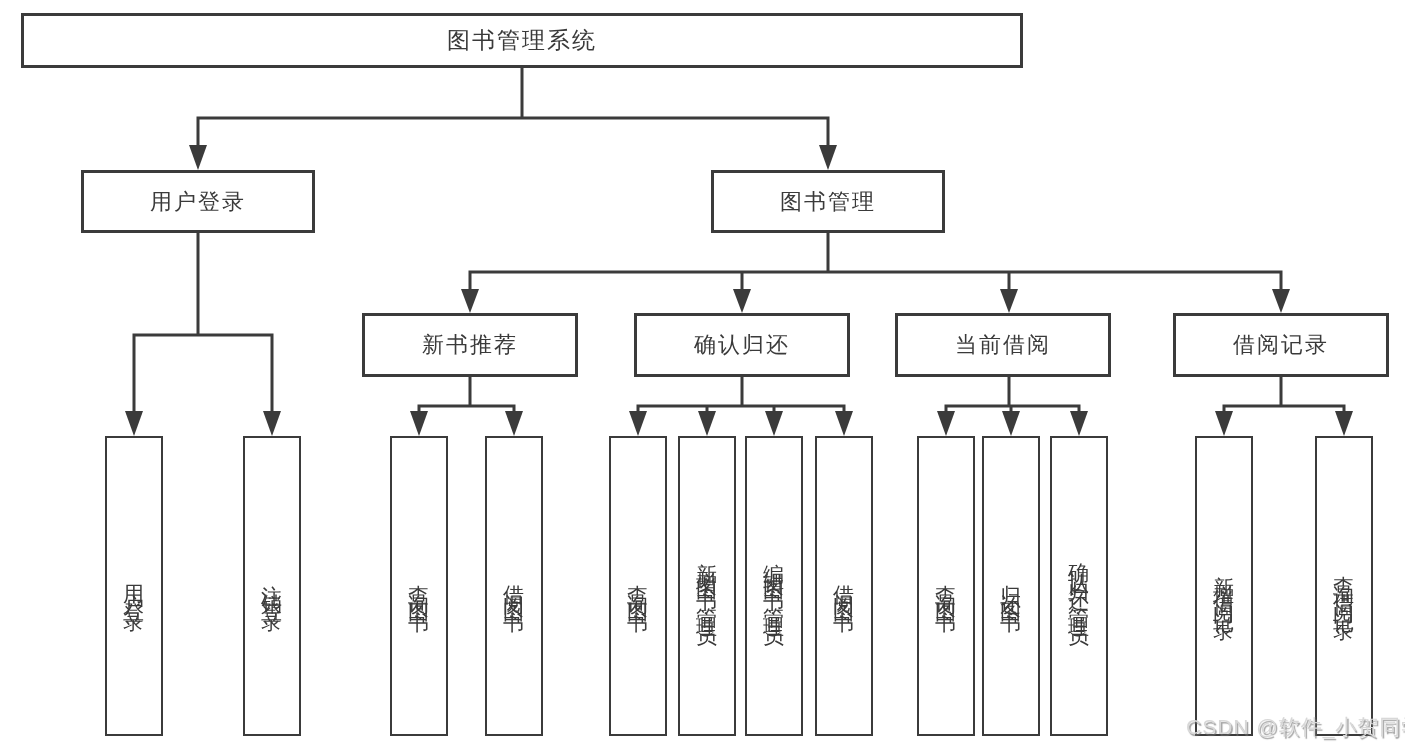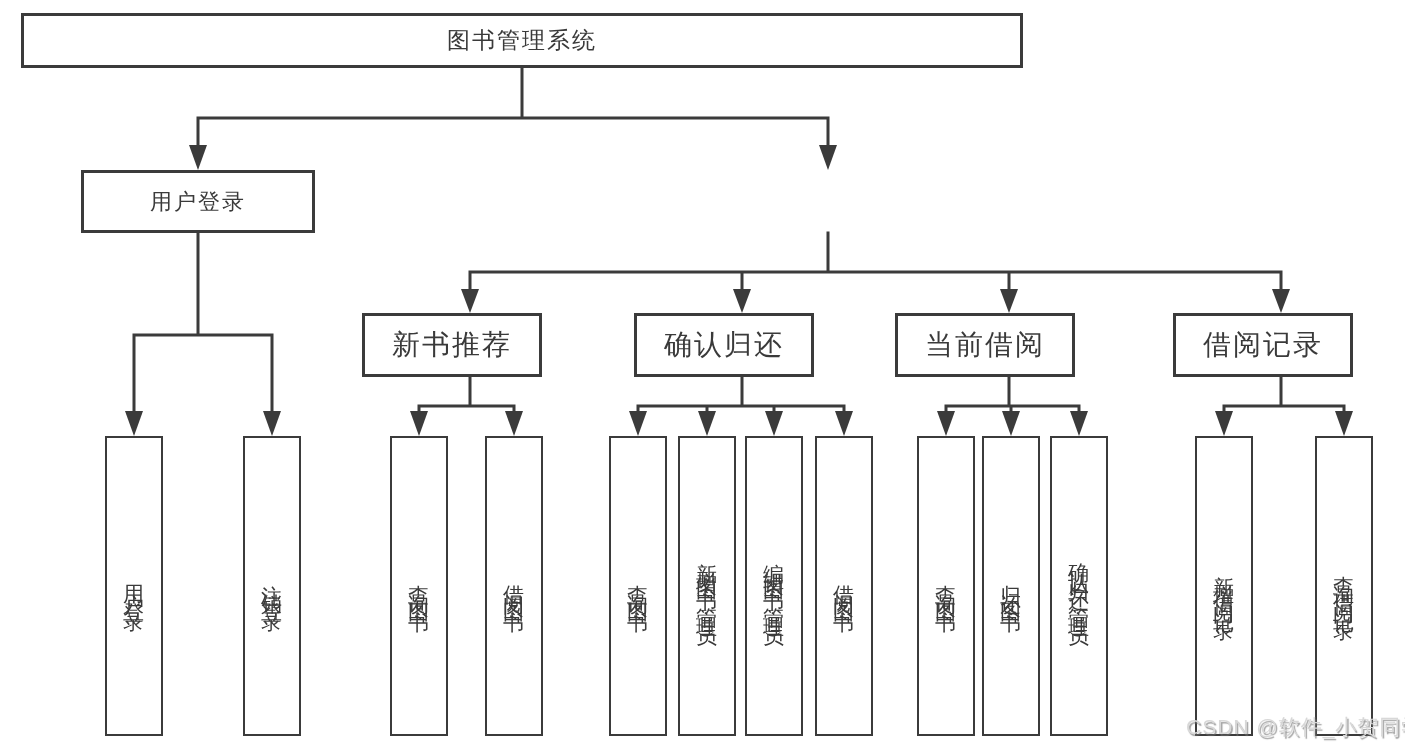--- a/index.html
+++ b/index.html
@@ -39,22 +39,22 @@
     letter-spacing: 2px;
   }
   .l2 {
     top: 170px; height: 63px;
     width: 234px;
     font-size: 22px;
     letter-spacing: 2px;
   }
   .l3 {
     top: 313px; height: 64px;
-    width: 180px;
-    font-size: 28px;
+    width: 216px;
+    font-size: 22px;
     letter-spacing: 2px;
     font-family: Liberation Serif, serif;
   }
   .leaf {
     top: 436px; height: 300px;
     width: 58px;
     border-width: 2px;
   }
   .leaf span {
     writing-mode: vertical-rl;
@@ -127,20 +127,23 @@
     </g>
   </svg>
 
   <div class="box root-box">
     <span>图书管理系统</span>
   </div>
 
   <div class="box l2" style="left:81px">
     <span>用户登录</span>
   </div>
+  <div class="box l2" style="left:711px">
+    <span>图书管理</span>
+  </div>
 
   <div class="box l3" style="left:362px">
     <span>新书推荐</span>
   </div>
   <div class="box l3" style="left:634px">
     <span>确认归还</span>
   </div>
   <div class="box l3" style="left:895px">
     <span>当前借阅</span>
   </div>

